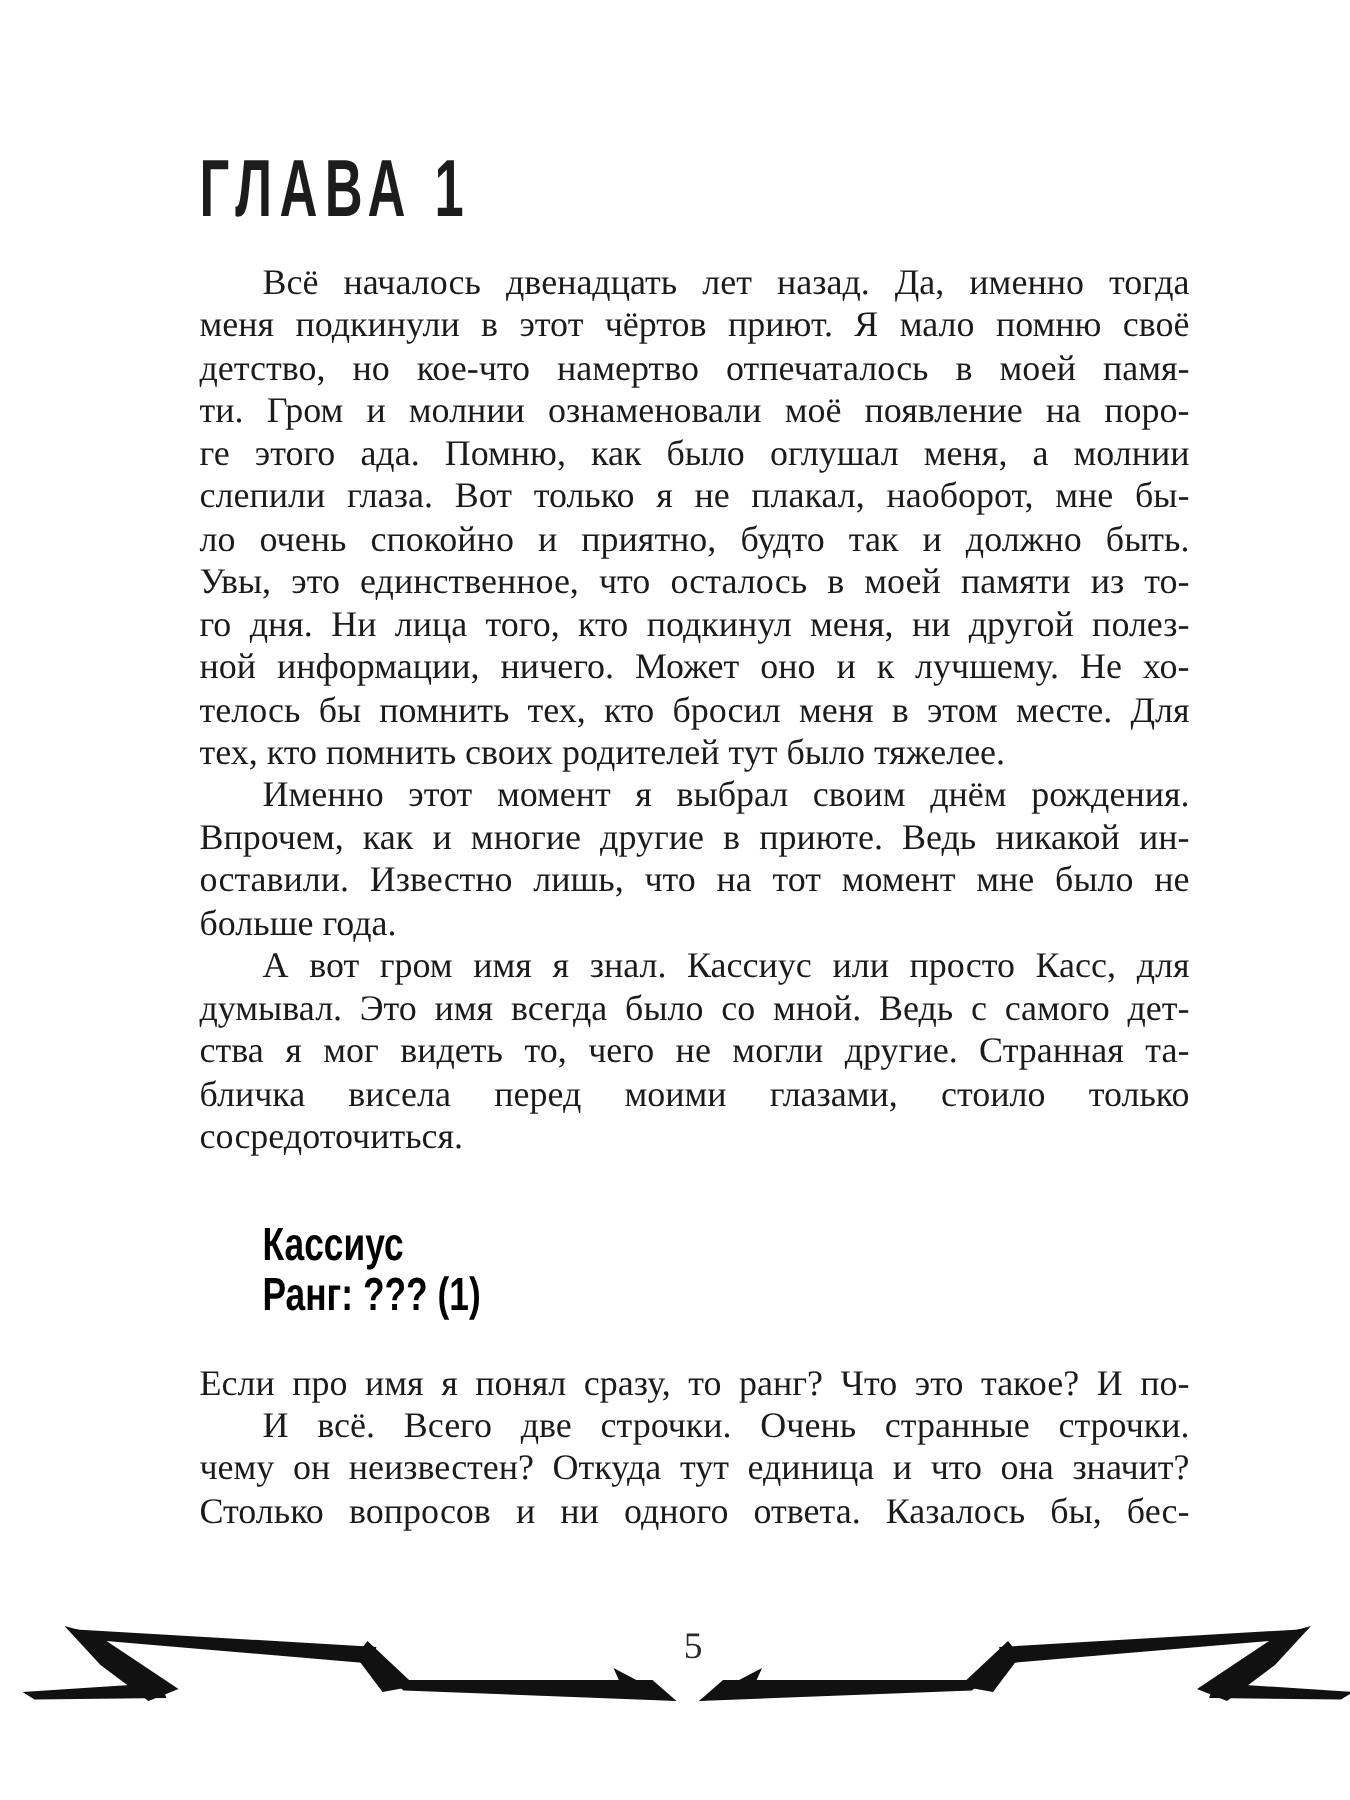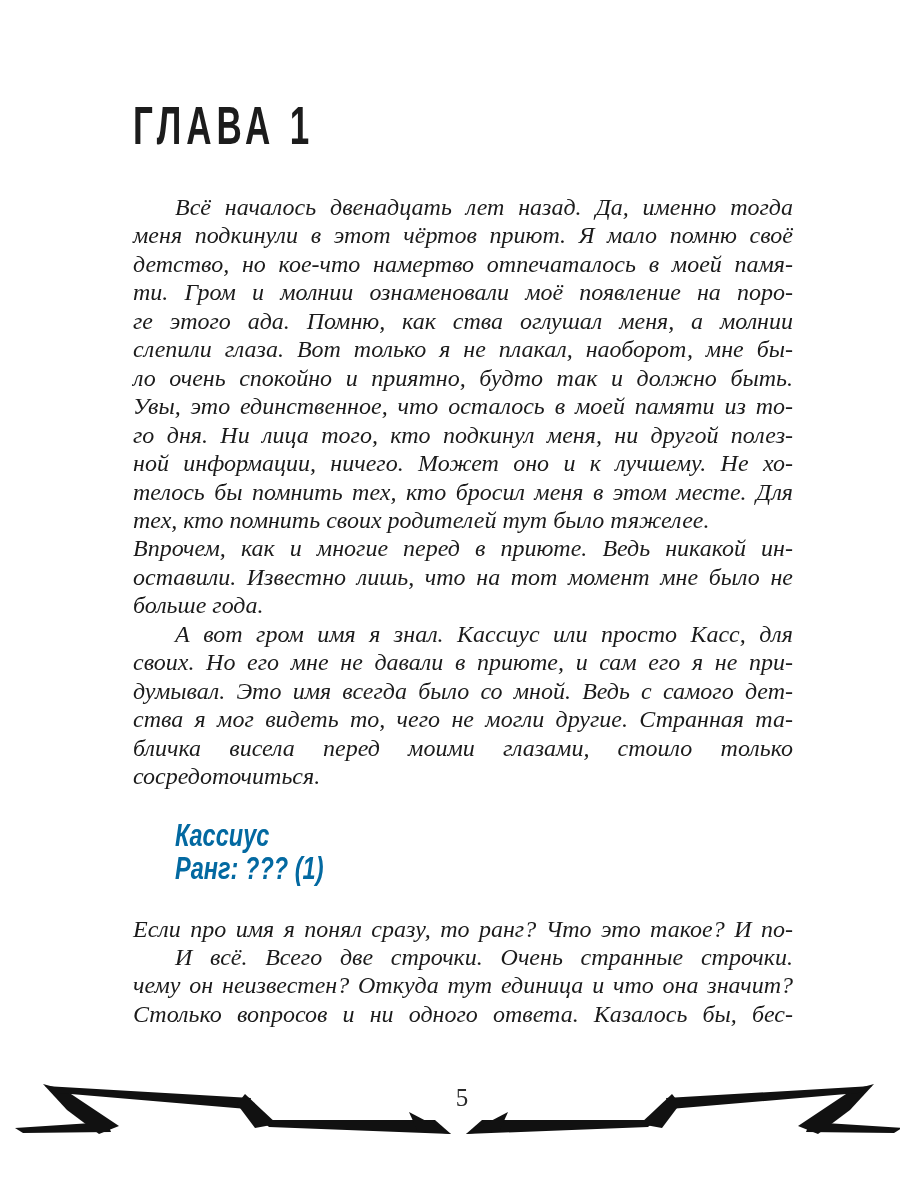--- a/index.html
+++ b/index.html
@@ -19,40 +19,39 @@
     font-weight:700;
     font-size:50px;
     letter-spacing:7px;
     transform:scale(0.70,1.08);
     transform-origin:0 0;
     white-space:nowrap;
     color:#1c1c1c;
   }
   .text-block{
     position:absolute;
-    left:133px;top:193px;
+    left:133px;top:175px;
     width:660px;
     font-size:24px;
     line-height:28.45px;
     color:#1b1b1b;
-    font-style:italic;
   }
   .para{margin:0;}
   .tline{
     text-align:justify;
     text-align-last:justify;
   }
   .tline.first{text-indent:42px;}
   .tline.lastline{text-align-last:auto;}
   .status{
-    margin:28px 0 30px 0;
+    margin:40px 0 30px 0;
     padding-left:42px;
     font-family:"Liberation Sans", sans-serif;
     font-weight:700;
-    color:#0369a1;
+    color:#000000;
   }
   .sline{
     font-size:31px;
     line-height:33px;
     letter-spacing:0px;
     transform:scaleX(0.76);
     transform-origin:0 50%;
     white-space:nowrap;
   }
   .footer{
@@ -82,37 +81,37 @@
 <div class="page">
 
   <h1 class="chapter-title">ГЛАВА 1</h1>
 
   <div class="text-block" id="text-block">
       <div class="para">
         <div class="tline first">Всё началось двенадцать лет назад. Да, именно тогда</div>
         <div class="tline">меня подкинули в этот чёртов приют. Я мало помню своё</div>
         <div class="tline">детство, но кое-что намертво отпечаталось в моей памя-</div>
         <div class="tline">ти. Гром и молнии ознаменовали моё появление на поро-</div>
-        <div class="tline">ге этого ада. Помню, как ства оглушал меня, а молнии</div>
+        <div class="tline">ге этого ада. Помню, как было оглушал меня, а молнии</div>
         <div class="tline">слепили глаза. Вот только я не плакал, наоборот, мне бы-</div>
         <div class="tline">ло очень спокойно и приятно, будто так и должно быть.</div>
         <div class="tline">Увы, это единственное, что осталось в моей памяти из то-</div>
         <div class="tline">го дня. Ни лица того, кто подкинул меня, ни другой полез-</div>
         <div class="tline">ной информации, ничего. Может оно и к лучшему. Не хо-</div>
         <div class="tline">телось бы помнить тех, кто бросил меня в этом месте. Для</div>
         <div class="tline lastline">тех, кто помнить своих родителей тут было тяжелее.</div>
       </div>
       <div class="para">
-        <div class="tline">Впрочем, как и многие перед в приюте. Ведь никакой ин-</div>
+        <div class="tline first">Именно этот момент я выбрал своим днём рождения.</div>
+        <div class="tline">Впрочем, как и многие другие в приюте. Ведь никакой ин-</div>
         <div class="tline">оставили. Известно лишь, что на тот момент мне было не</div>
         <div class="tline lastline">больше года.</div>
       </div>
       <div class="para">
         <div class="tline first">А вот гром имя я знал. Кассиус или просто Касс, для</div>
-        <div class="tline">своих. Но его мне не давали в приюте, и сам его я не при-</div>
         <div class="tline">думывал. Это имя всегда было со мной. Ведь с самого дет-</div>
         <div class="tline">ства я мог видеть то, чего не могли другие. Странная та-</div>
         <div class="tline">бличка висела перед моими глазами, стоило только</div>
         <div class="tline lastline">сосредоточиться.</div>
       </div>
       <div class="status">
         <div class="sline">Кассиус</div>
         <div class="sline">Ранг: ??? (1)</div>
       </div>
       <div class="para">

